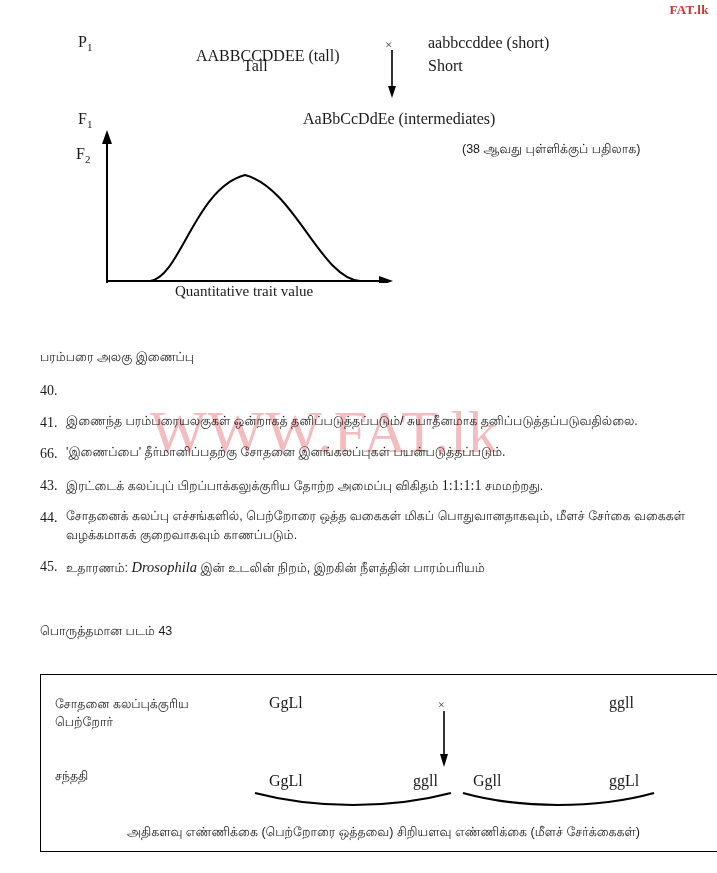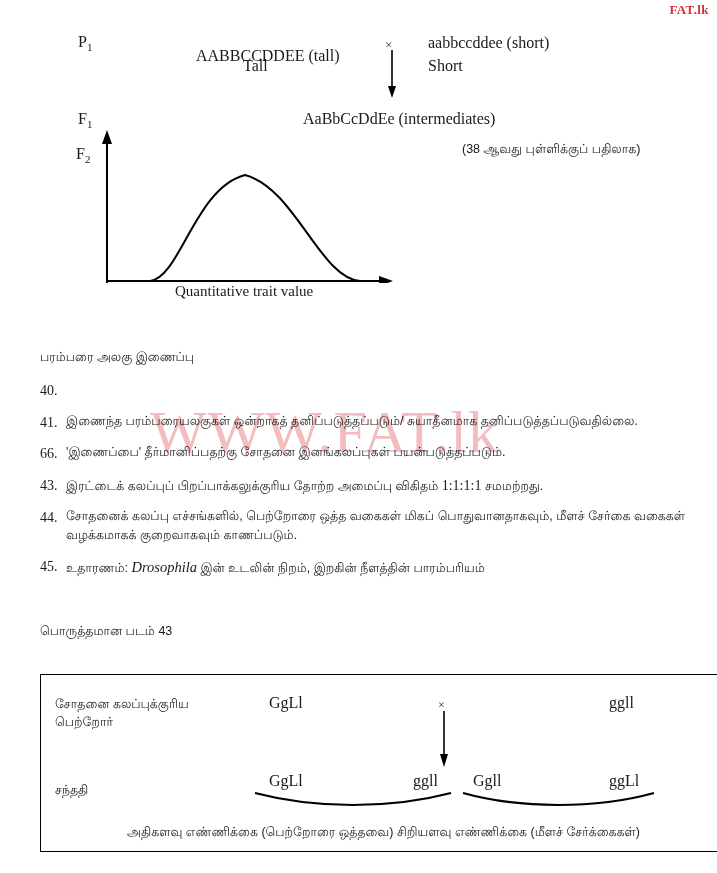--- a/index.html
+++ b/index.html
@@ -168,21 +168,21 @@
     border: 1.5px solid #000;
     box-sizing: border-box;
   }
   .box-label {
     position: absolute;
     font-family: "Liberation Sans", sans-serif;
     font-size: 12.5px;
     line-height: 1.45;
   }
   .lbl-parents { left: 14px; top: 20px; width: 170px; }
-  .lbl-progeny { left: 14px; top: 106px; }
+  .lbl-progeny { left: 14px; top: 92px; }
 
   .box-geno {
     position: absolute;
     font-family: "Liberation Serif", serif;
     font-size: 16px;
   }
   .bg-p1 { left: 228px; top: 19px; }
   .bg-p2 { left: 568px; top: 19px; }
   .bg-x  { left: 397px; top: 23px; font-size: 12px; color: #333; }
   .bg-o1 { left: 228px; top: 97px; }

